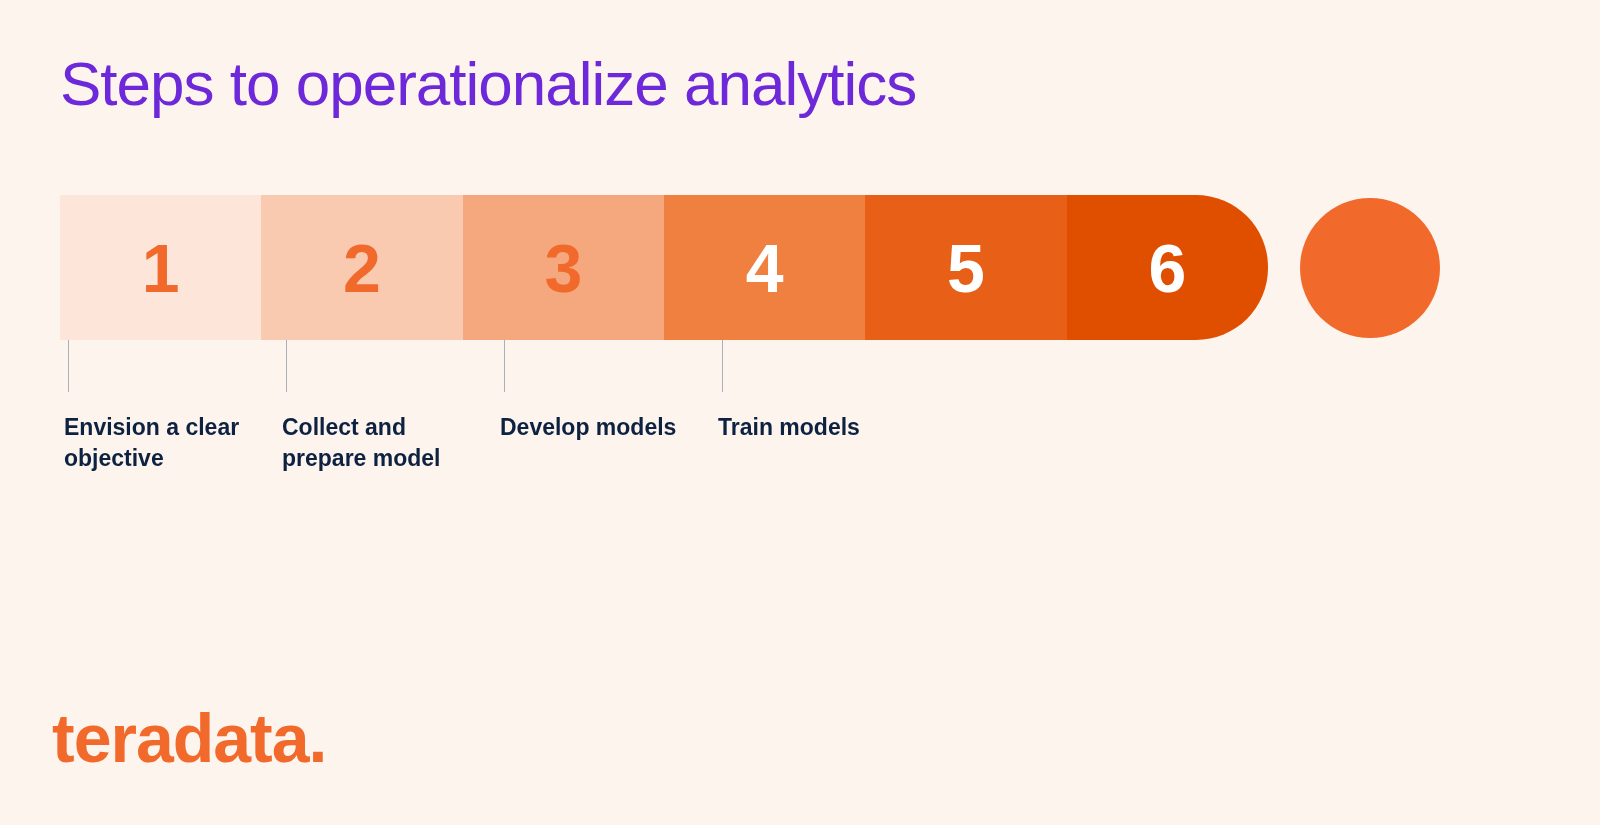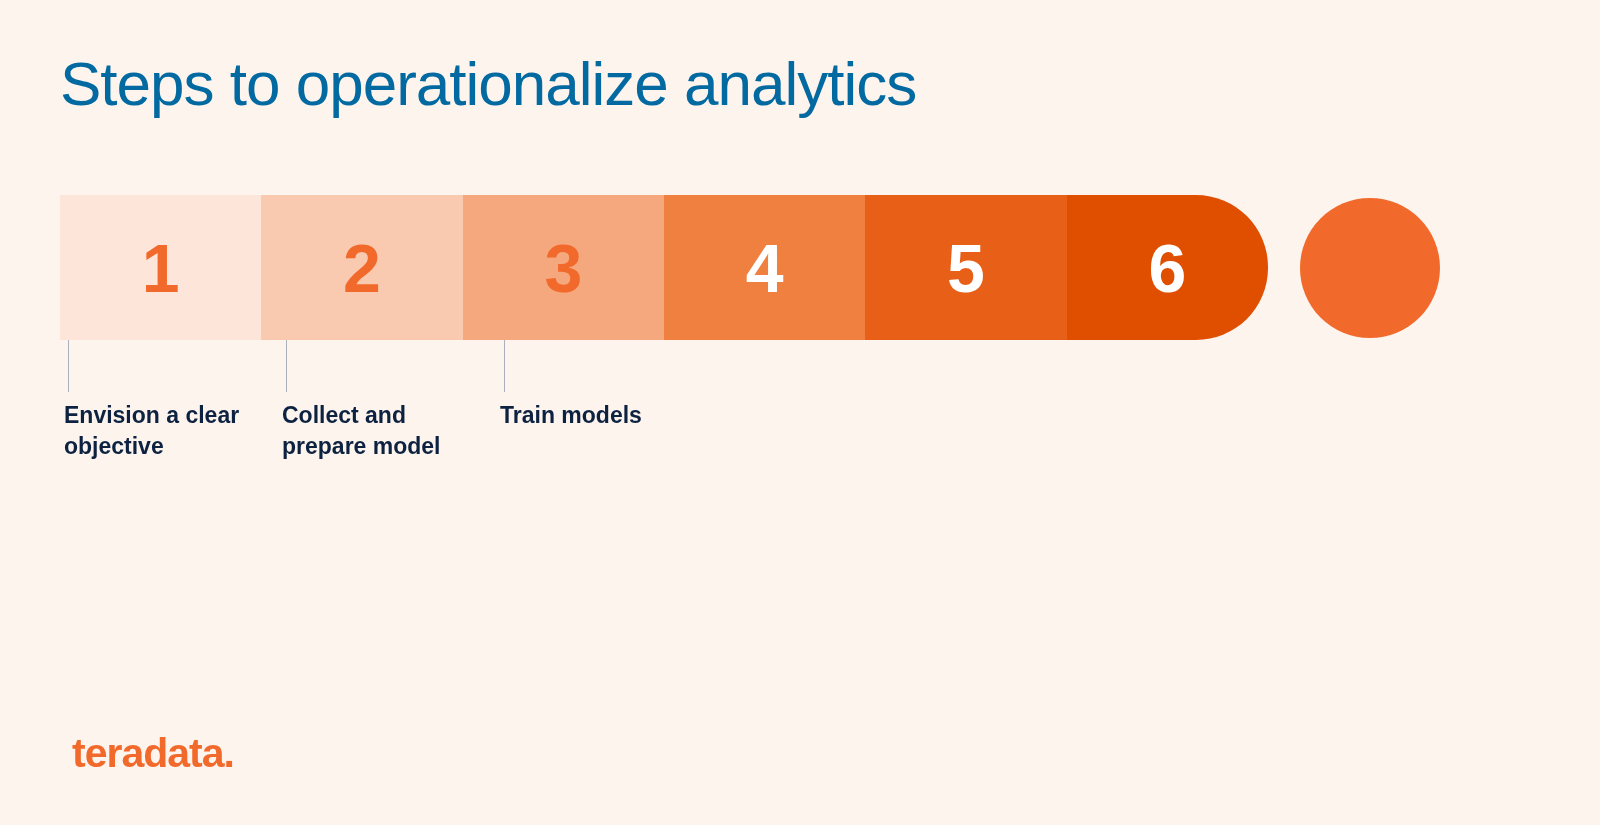--- a/index.html
+++ b/index.html
@@ -12,21 +12,21 @@
       overflow: hidden;
       position: relative;
     }
 
     .page-title {
       position: absolute;
       top: 48px;
       left: 60px;
       font-size: 62px;
       font-weight: 400;
-      color: #0369a1;
+      color: #6d28d9;
       letter-spacing: -1px;
     }
 
     .diagram-container {
       position: absolute;
       top: 195px;
       left: 60px;
       width: 1460px;
       display: flex;
       flex-direction: column;
@@ -114,30 +114,30 @@
       background: #aab0bb;
       margin-left: 4px;
       margin-top: 0;
     }
 
     .step-text {
       font-size: 23px;
       font-weight: 700;
       color: #0d2240;
       line-height: 1.35;
-      margin-top: 8px;
+      margin-top: 20px;
       padding-right: 12px;
     }
 
     
     .logo {
       position: absolute;
       bottom: 48px;
-      left: 72px;
-      font-size: 41px;
+      left: 52px;
+      font-size: 68px;
       font-weight: 900;
       color: #f26a2b;
       letter-spacing: -1px;
     }
   </style>
 </head>
 <body>
 
 <h1 class="page-title">Steps to operationalize analytics</h1>
 
@@ -170,20 +170,24 @@
     <div class="step-label-col">
       <div class="connector-line"></div>
       <div class="step-text">Envision a clear objective</div>
     </div>
 
     <div class="step-label-col">
       <div class="connector-line"></div>
       <div class="step-text">Collect and prepare model</div>
     </div>
 
+    <div class="step-label-col">
+      <div class="connector-line"></div>
+      <div class="step-text">Develop models</div>
+    </div>
 
     <div class="step-label-col">
       <div class="connector-line"></div>
       <div class="step-text">Train models</div>
     </div>
 
 
 
   </div>
 </div>

